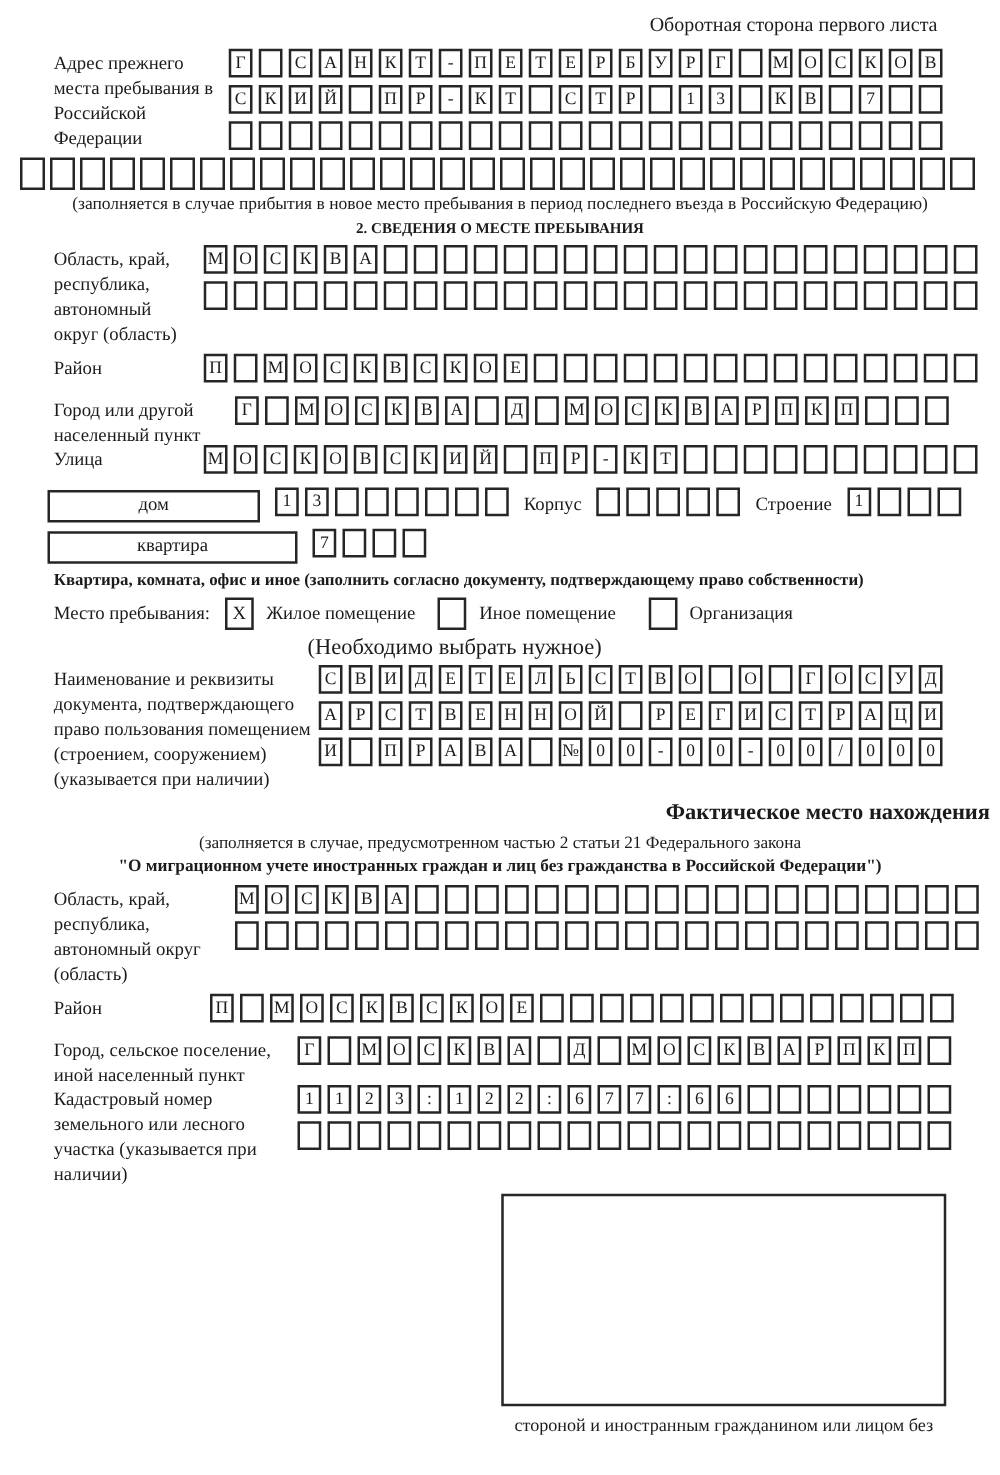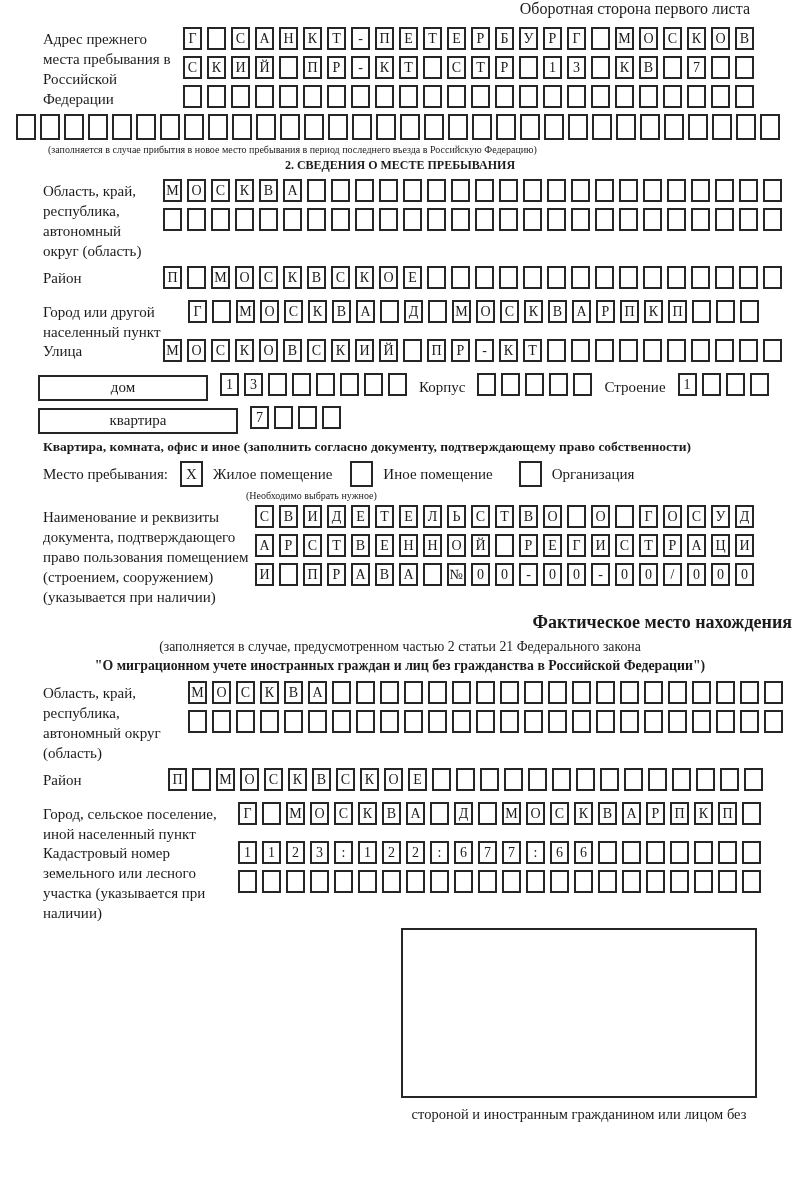--- a/index.html
+++ b/index.html
@@ -6,21 +6,21 @@
   .page{
     position:relative;
     width:784px;height:1180px;
     margin:0 auto;
     background:#fff;
     color:#1b1b1b;
     font-family:"Liberation Serif","DejaVu Serif",serif;
     font-size:15px;
     overflow:hidden;
     box-sizing:border-box;
-    padding-top:0;
+    padding-top:12px;
   }
   .page-title{
     text-align:right;
     padding-right:42px;
     font-size:16px;
     margin-bottom:9px;
   }
   
   .field{
     display:grid;
@@ -47,24 +47,23 @@
     border:2px solid #262626;
     box-sizing:border-box;
     display:flex;align-items:center;justify-content:center;
     font-size:14px;
     flex:none;
     background:#fff;
   }
   .bigcell .cell{width:20px;height:26px;}
   .fullrow{margin-left:8px;margin-bottom:4px;gap:4px;}
   .center-note{
-    text-align:left;
-    font-size:10px;
+    text-align:center;
+    font-size:14px;
     margin-bottom:3px;
-    margin-left:40px;
   }
   .sec-title{
     text-align:center;
     font-weight:bold;
     font-size:12px;
     margin:2px 0 6px 0;
   }
   .sub-title{
     text-align:right;
     font-weight:bold;
@@ -103,21 +102,21 @@
     display:flex;align-items:center;justify-content:center;
     font-size:15px;
     flex:none;
   }
   .stay-label{margin-right:12px;}
   .opt-label{margin-left:10px;}
   .gap16{margin-left:18px;}
   .gap22{margin-left:26px;}
   .stay-note{
     margin-left:238px;
-    font-size:10px;
+    font-size:18px;
     margin-bottom:4px;
   }
   .note-line{
     text-align:center;
     font-size:13.8px;
     line-height:19px;
   }
   .mb6{margin-bottom:6px;font-weight:bold;}
   .stamp-wrap{
     margin-left:350px;

